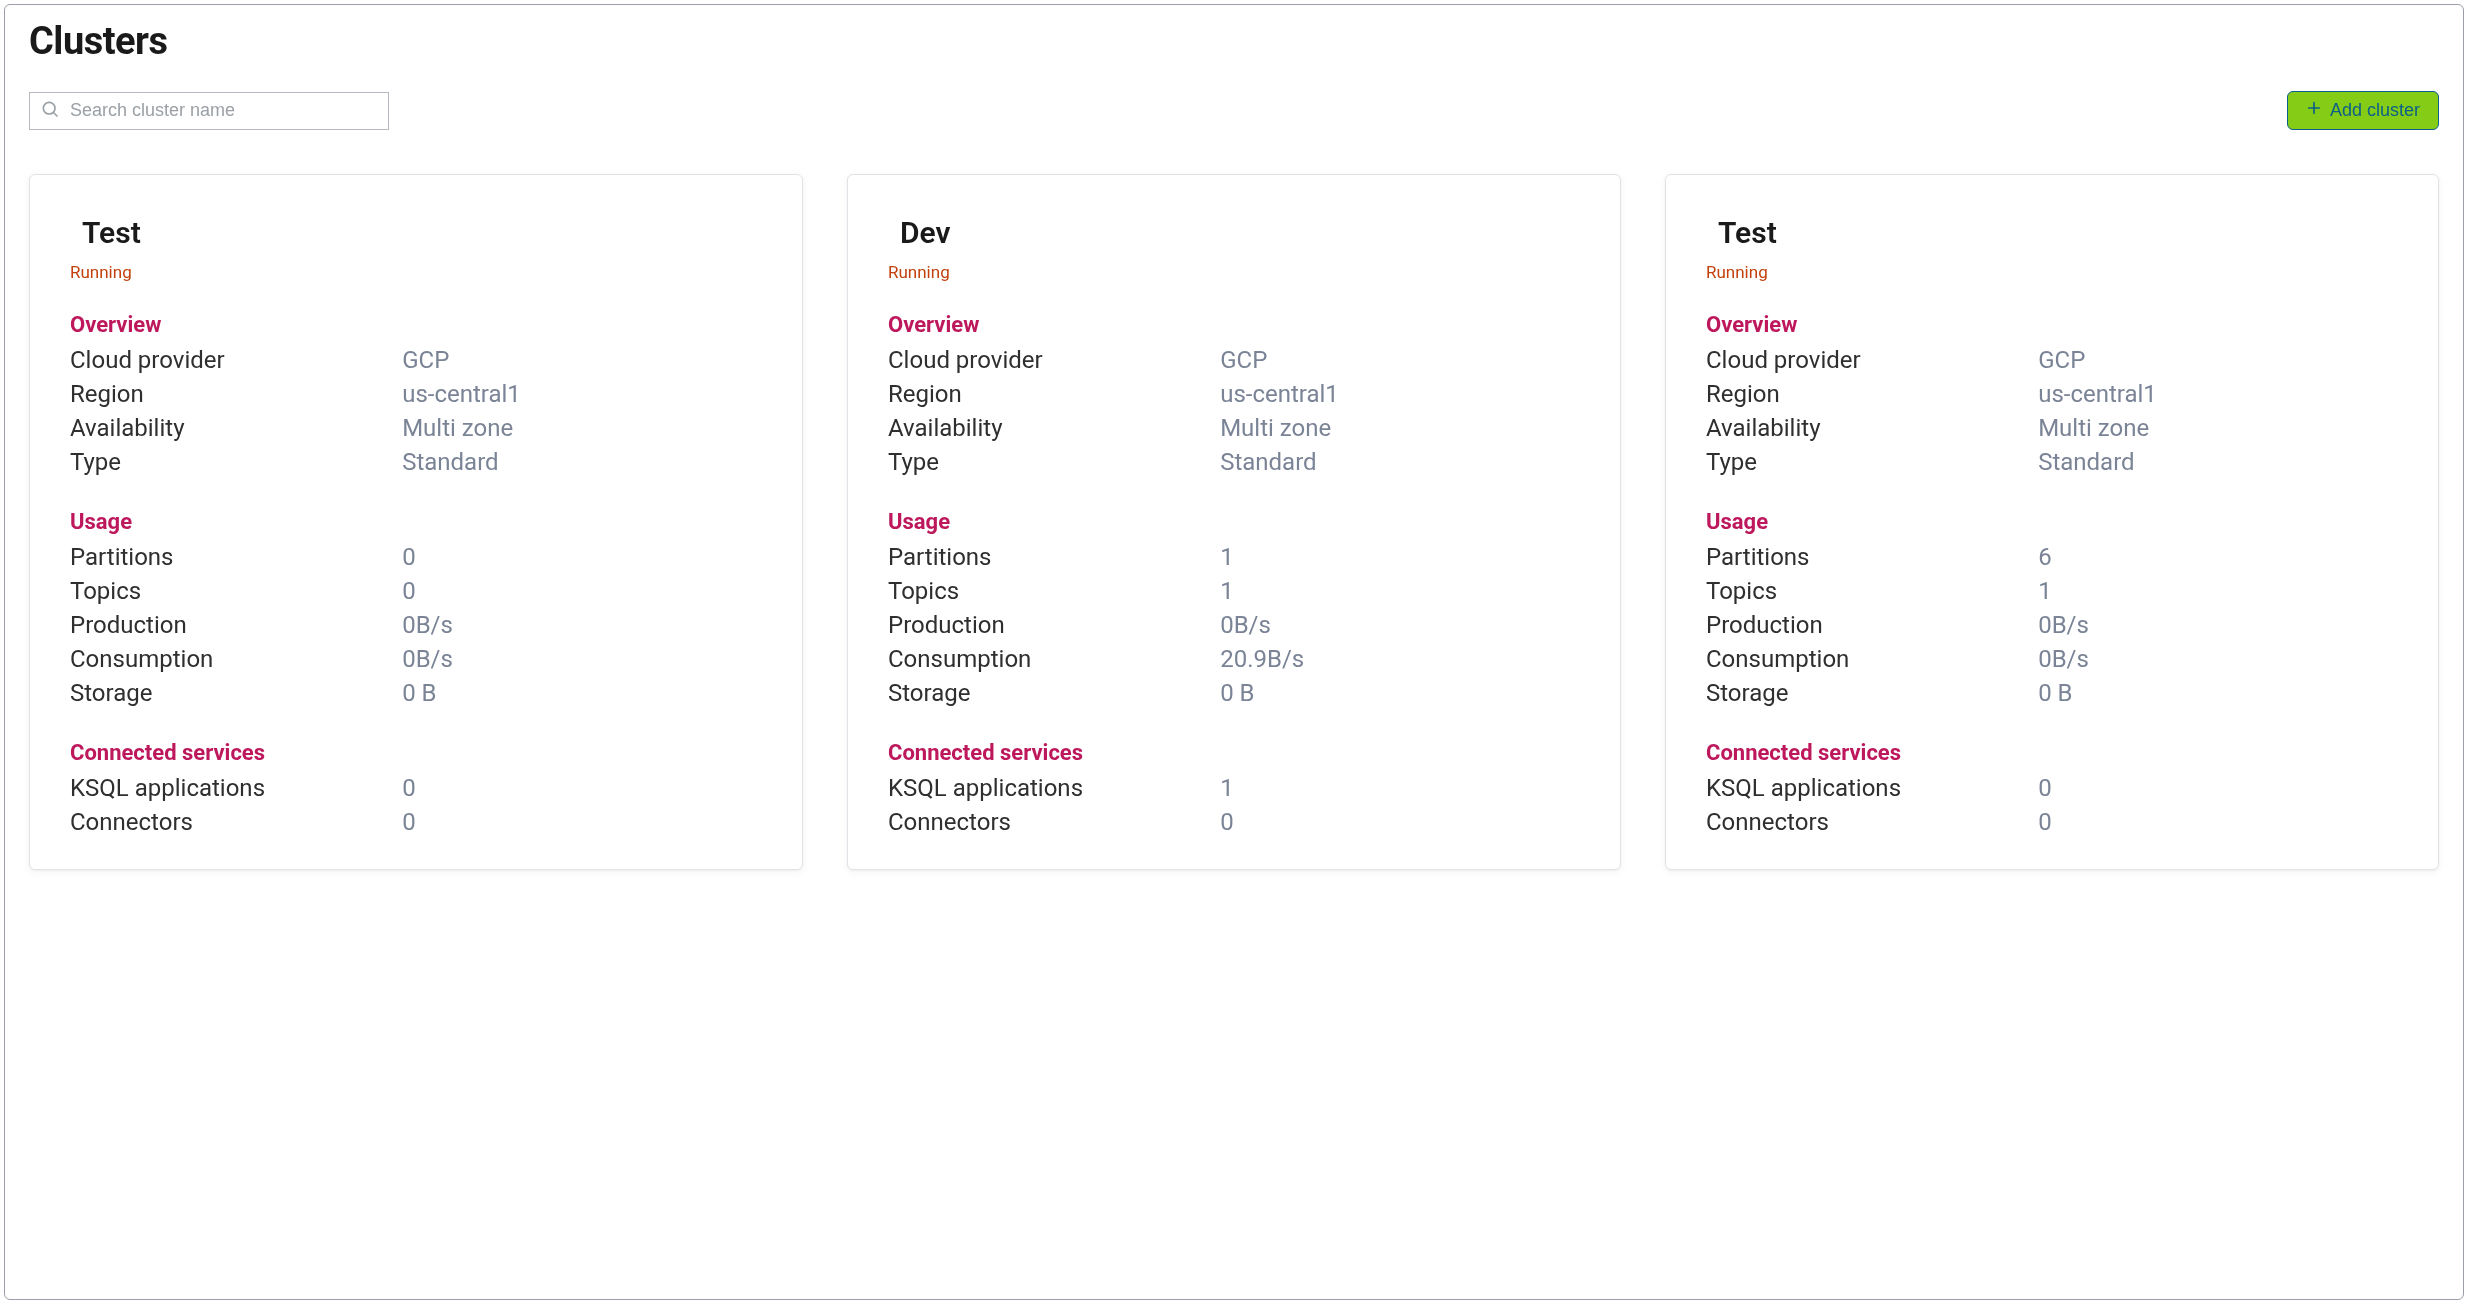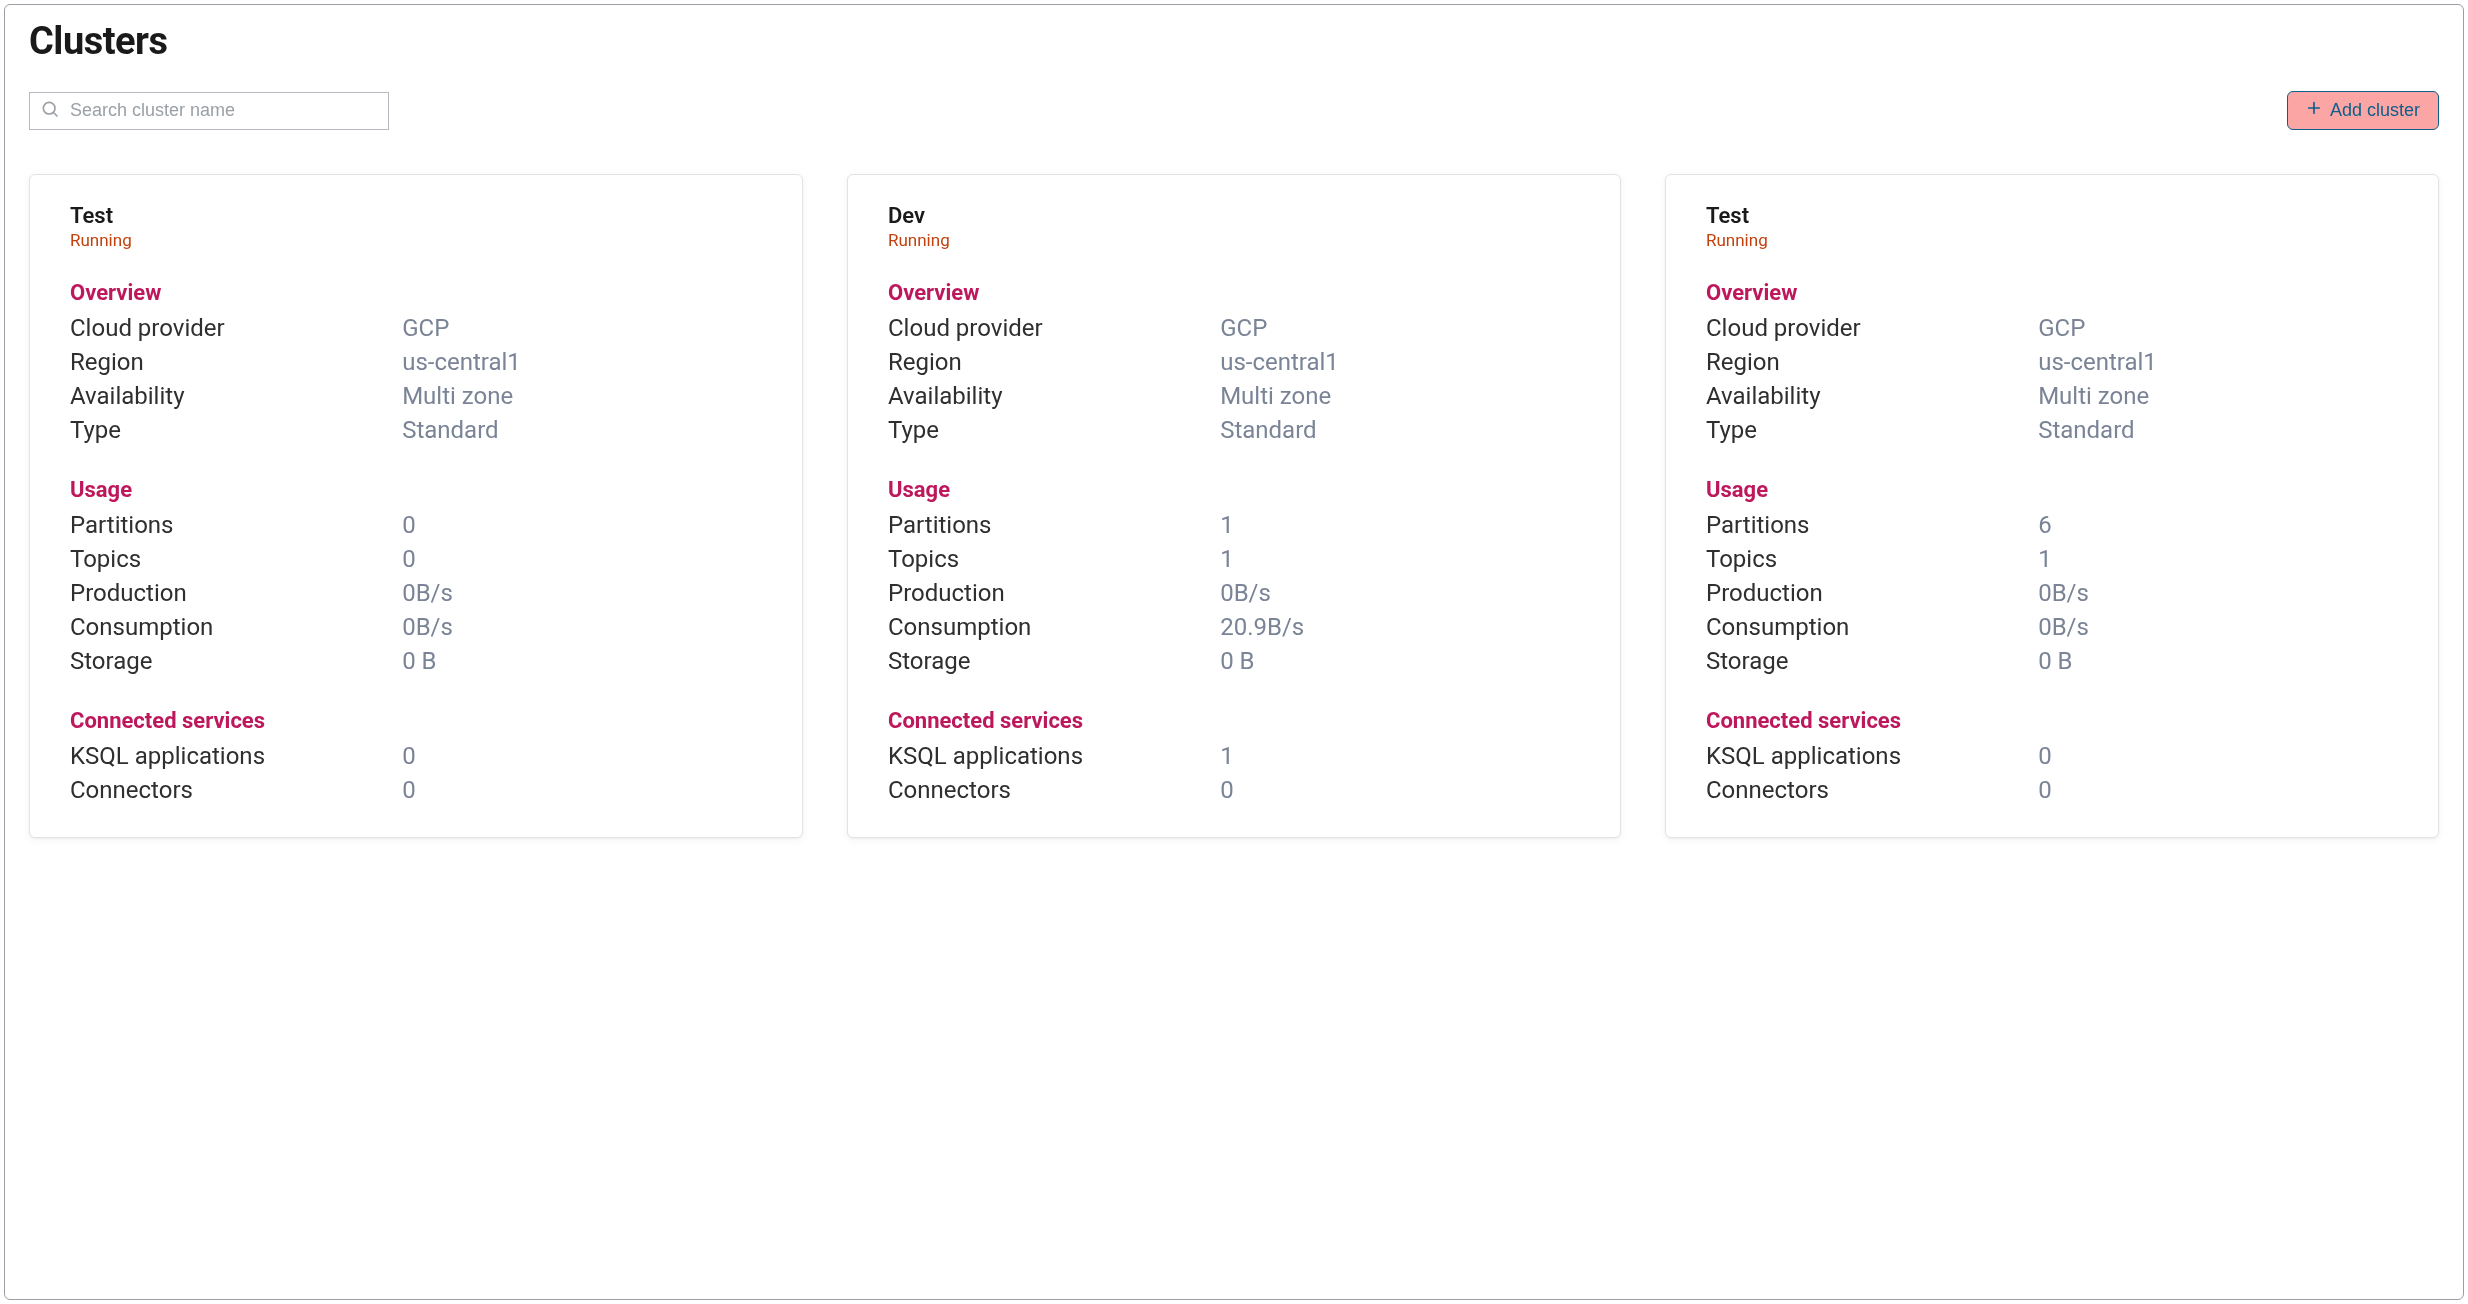--- a/index.html
+++ b/index.html
@@ -47,43 +47,43 @@
     margin-left: 8px;
     background: transparent;
   }
   .search-input::placeholder { color: #9aa0a6; }
   .add-btn {
     display: inline-flex;
     align-items: center;
     gap: 8px;
     border: 1.5px solid #0b5f8a;
     color: #0b5f8a;
-    background: #fca5a5;
+    background: #84cc16;
     font-size: 18px;
     font-weight: 500;
     padding: 8px 18px;
     border-radius: 6px;
     cursor: pointer;
   }
   .cards {
     display: grid;
     grid-template-columns: repeat(3, 1fr);
     gap: 44px;
   }
   .card {
     border: 1px solid #e0e3e7;
     border-radius: 6px;
     padding: 28px 40px 30px 40px;
     box-shadow: 0 1px 2px rgba(0,0,0,0.04), 0 2px 8px rgba(0,0,0,0.05);
     background: #fff;
   }
   .card-title {
-    font-size: 22px;
+    font-size: 30px;
     font-weight: 600;
-    margin: 0;
+    margin: 12px;
     color: #1a1a1a;
   }
   .card-status {
     color: #c2410c;
     font-size: 17px;
     margin-top: 2px;
   }
   .section {
     margin-top: 30px;
   }

